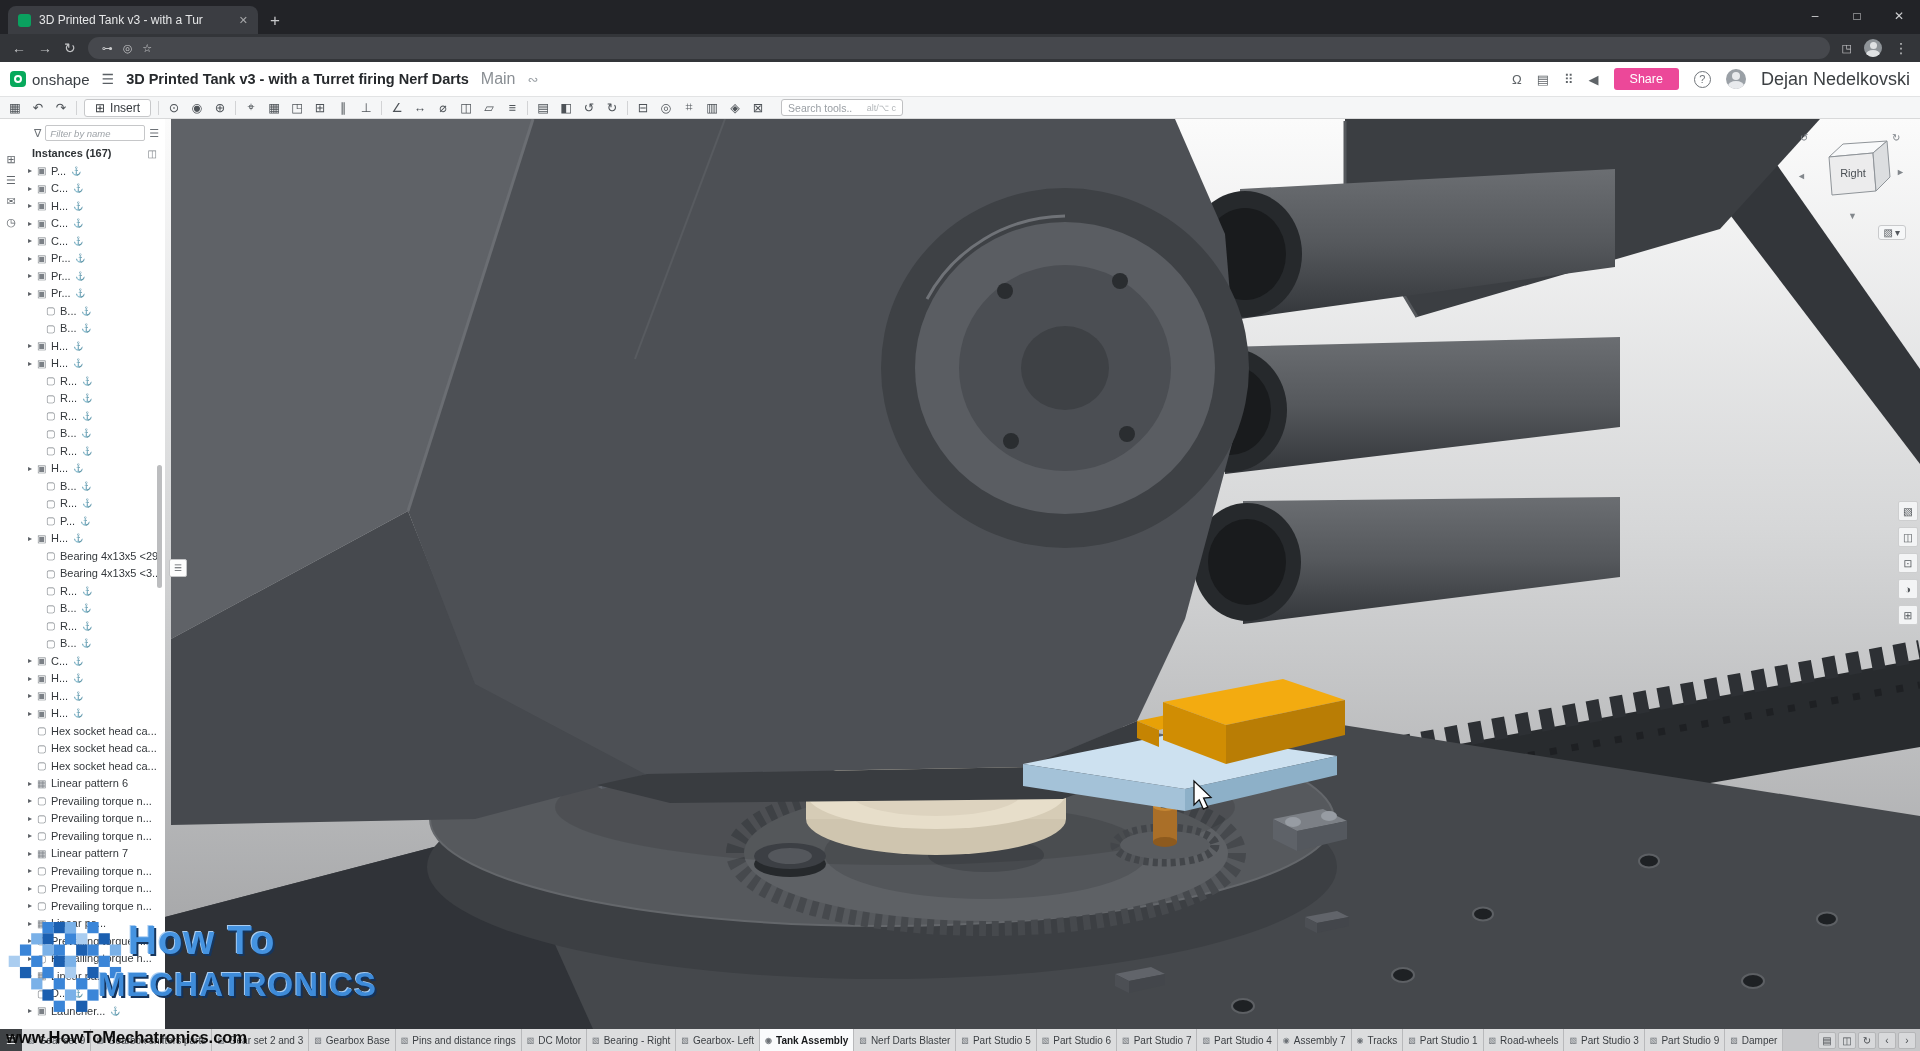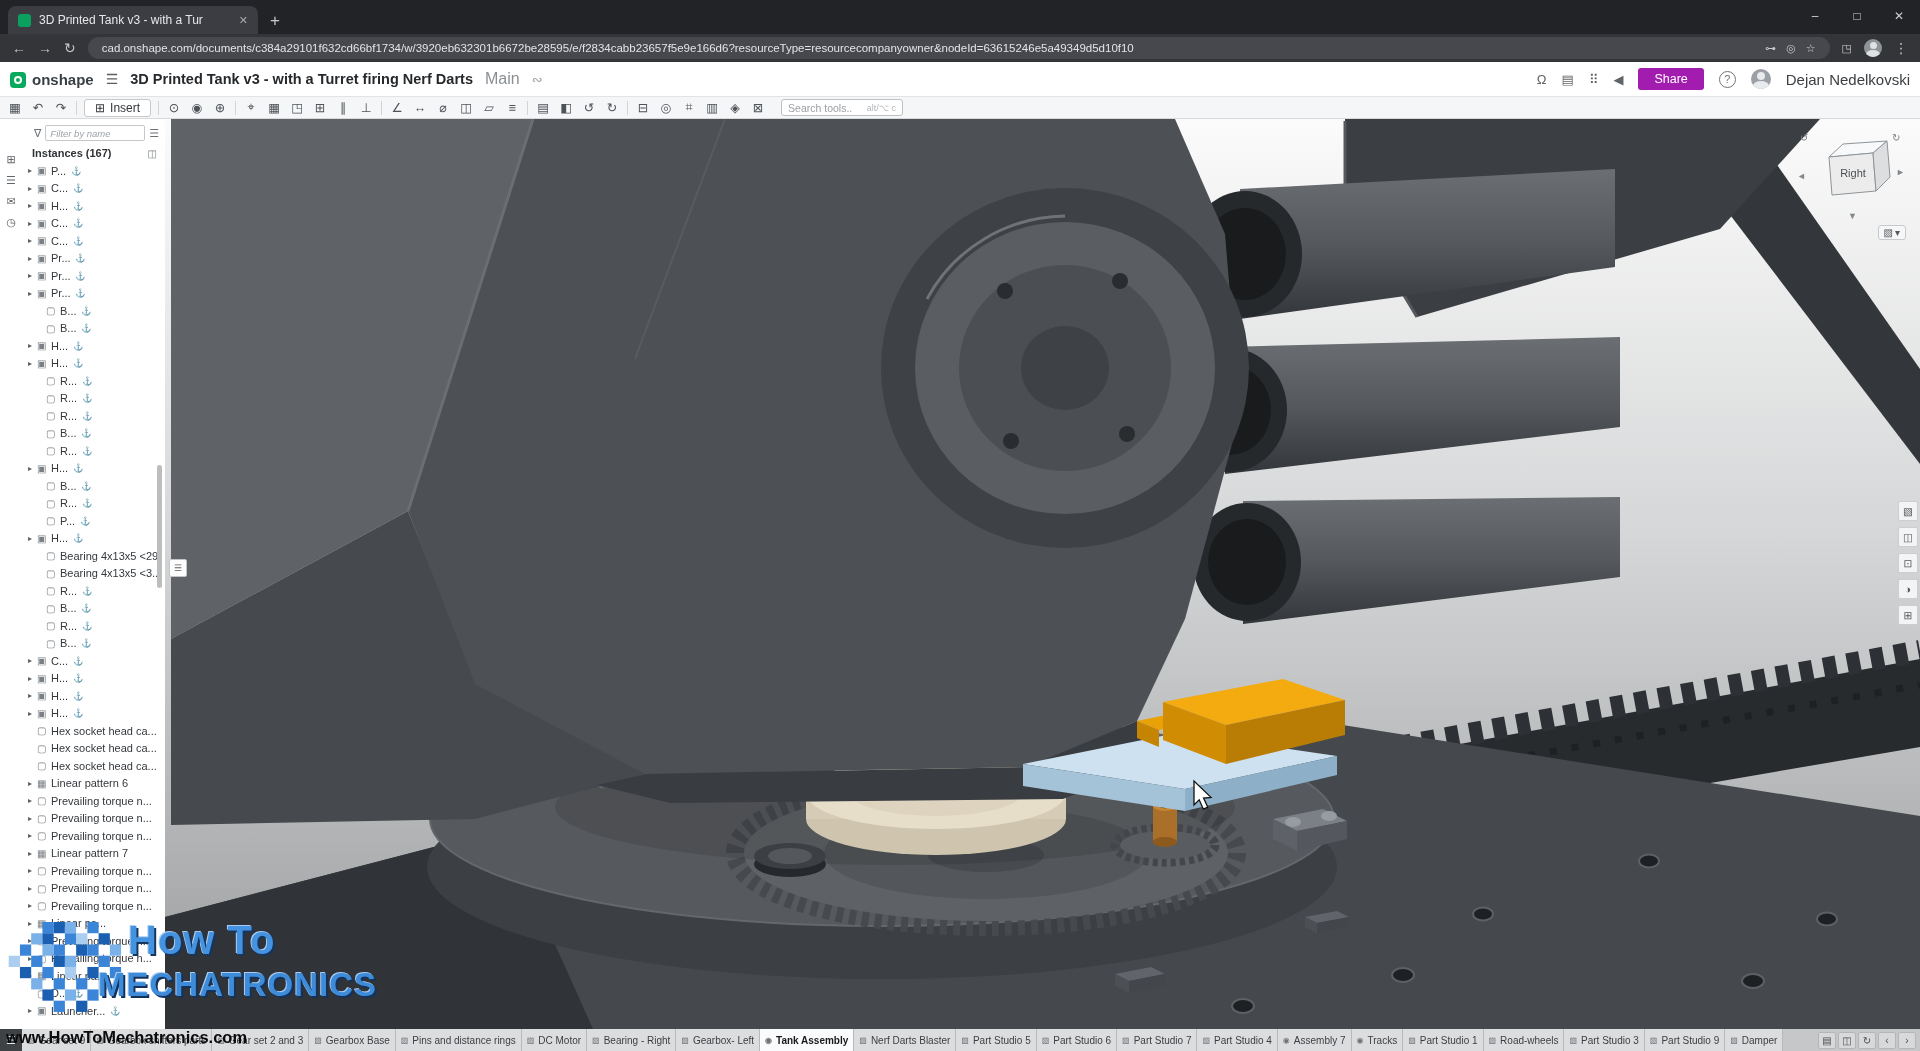--- a/index.html
+++ b/index.html
@@ -20,35 +20,35 @@
   .nav-ic{font-size:14px;color:#c3c4c6}
   .urlpill{flex:1;height:22px;background:#46484d;border-radius:11px;display:flex;align-items:center;padding:0 14px;font-size:11.5px;color:#e3e4e6;gap:10px;overflow:hidden}
   .url-text{flex:1;white-space:nowrap;overflow:hidden}
   .pill-ic{color:#c9cacc;font-size:11px;flex:none}
   .avatar-sm{width:18px;height:18px;border-radius:50%;background:#8f9499;position:relative;overflow:hidden;flex:none}
   .avatar-sm::before{content:"";position:absolute;left:5.5px;top:3px;width:7px;height:7px;border-radius:50%;background:#dfe1e3}
   .avatar-sm::after{content:"";position:absolute;left:2px;top:11px;width:14px;height:9px;border-radius:50%;background:#dfe1e3}
 
   
   #osheader{position:absolute;top:62px;height:35px;left:0;right:0;background:#fff;border-bottom:1px solid #e2e3e4;display:flex;align-items:center;padding:0 10px;gap:12px;z-index:20}
-  .oslogo{display:flex;align-items:flex-end;gap:6px;font-weight:bold;font-size:15px;color:#3a3f44}
+  .oslogo{display:flex;align-items:flex-start;gap:6px;font-weight:normal;font-size:15px;color:#3a3f44}
   .oslogo-mark{width:16px;height:16px;background:#07a95c;border-radius:4px;position:relative}
   .oslogo-mark::after{content:"";position:absolute;inset:4px;border:2px solid #fff;border-radius:50%}
   .hamburger{color:#5a5f64;font-size:14px}
   .doctitle{font-weight:bold;font-size:14.5px;color:#26292c;white-space:nowrap}
   .docws{font-size:16px;color:#8a8f94}
   .linkic{color:#9aa0a5;font-size:13px}
   .hdr-right{margin-left:auto;display:flex;align-items:center;gap:15px}
   .hdr-ic{color:#5f6468;font-size:13px}
-  .sharebtn{background:#a21caf;color:#fff;font-size:12.5px;padding:4px 16px;border-radius:3px}
+  .sharebtn{background:#ec4899;color:#fff;font-size:12.5px;padding:4px 16px;border-radius:3px}
   .helpc{width:17px;height:17px;border:1.5px solid #70757a;border-radius:50%;color:#70757a;font-size:11px;display:flex;align-items:center;justify-content:center}
   .uavatar{width:20px;height:20px;border-radius:50%;background:#9aa0a6;position:relative;overflow:hidden}
   .uavatar::before{content:"";position:absolute;left:6px;top:3px;width:8px;height:8px;border-radius:50%;background:#e8eaed}
   .uavatar::after{content:"";position:absolute;left:2px;top:12px;width:16px;height:10px;border-radius:50%;background:#e8eaed}
-  .uname{font-size:15px;color:#3c4043;white-space:nowrap}
+  .uname{font-size:18px;color:#3c4043;white-space:nowrap}
 
   
   #ostoolbar{position:absolute;top:97px;height:22px;left:0;right:0;background:#f5f6f7;border-bottom:1px solid #d8d9da;display:flex;align-items:center;padding:0 7px;gap:7px;z-index:20}
   .tbi{font-size:12.5px;color:#4e5358;width:16px;text-align:center;flex:none}
   .tsep{width:1px;height:14px;background:#d2d3d5;flex:none}
   .insertbtn{display:flex;align-items:center;gap:5px;background:#fff;border:1px solid #c7c8ca;border-radius:3px;font-size:12px;color:#34383c;padding:0 10px;height:18px;flex:none}
   .searchtools{margin-left:8px;width:122px;height:17px;background:#fff;border:1px solid #bfc0c2;border-radius:3px;display:flex;align-items:center;padding:0 6px;gap:4px;flex:none}
   .searchin{border:none;outline:none;width:64px;font-size:10.5px;color:#6a6f74;font-family:"Liberation Sans",sans-serif}
   .searchin::placeholder{color:#9a9fa4}
   .searchhint{margin-left:auto;color:#b3b7ba;font-size:9px;white-space:nowrap}
@@ -112,21 +112,20 @@
     <span>□</span>
     <span>✕</span>
   </div>
 </div>
 
 <div id="urlbar">
   <span class="nav-ic">←</span>
   <span class="nav-ic">→</span>
   <span class="nav-ic">↻</span>
   <div class="urlpill">
-    <span class="url-text">cad.onshape.com/documents/c384a29101f632cd66bf1734/w/3920eb632301b6672be28595/e/f2834cabb23657f5e9e166d6?resourceType=resourcecompanyowner&amp;nodeId=63615246e5a49349d5d10f10</span>
     <span class="pill-ic">⊶</span>
     <span class="pill-ic">◎</span>
     <span class="pill-ic">☆</span>
   </div>
   <span class="pill-ic">◳</span>
   <span class="avatar-sm"></span>
   <span class="nav-ic">⋮</span>
 </div>
 
 <div id="osheader">

